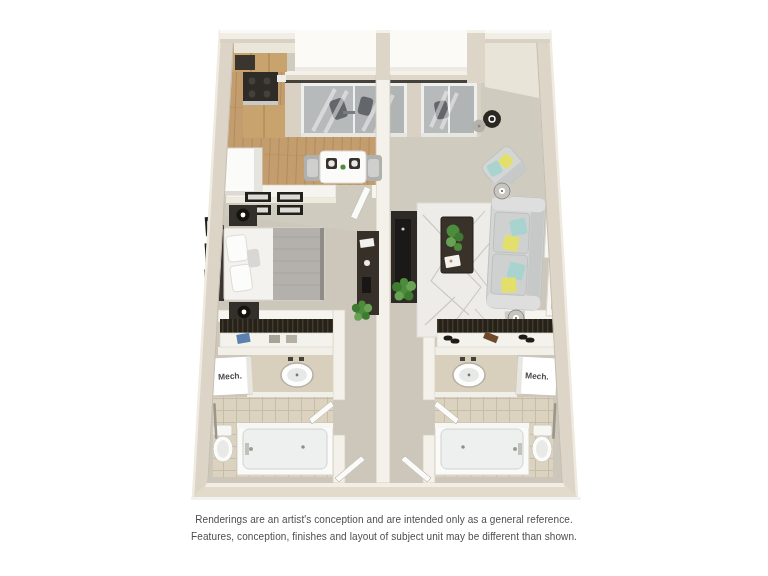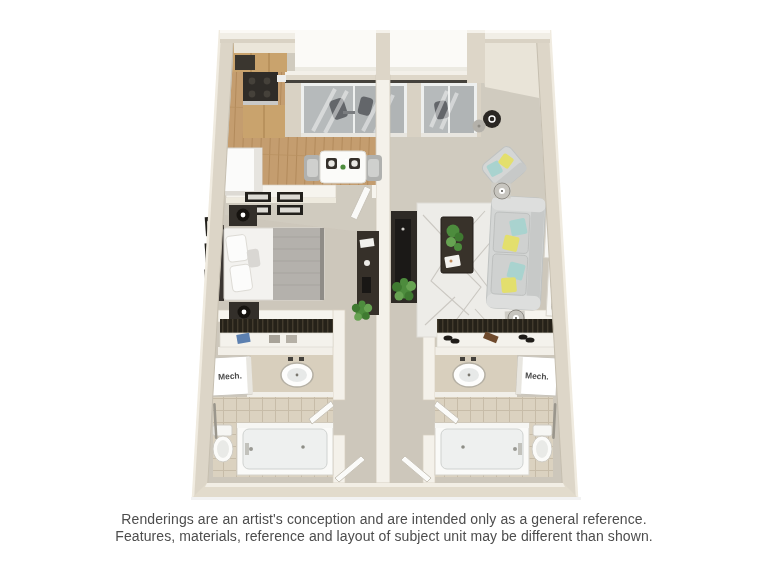--- a/index.html
+++ b/index.html
@@ -1,21 +1,21 @@
 <!DOCTYPE html>
 <html><head>
 <meta charset="utf-8">
 <style>
   html,body{margin:0;padding:0;background:#ffffff;}
   .page{position:relative;width:768px;height:576px;background:#fff;overflow:hidden;
         font-family:"Liberation Sans", sans-serif;}
   .plan-wrap{position:absolute;left:185px;top:15px;width:400px;height:485px;}
   .plan-wrap svg{display:block;width:400px;height:485px;}
   .disclaimer{position:absolute;left:0;right:0;top:511px;text-align:center;
-              color:#4d4d4d;font-size:14px;line-height:17px;letter-spacing:.1px;}
+              color:#4d4d4d;font-size:10px;line-height:17px;letter-spacing:.1px;}
   .disclaimer p{margin:0;}
   text.mech{font-family:"Liberation Sans", sans-serif;font-size:8.4px;font-weight:600;fill:#4b4b4b;}
 </style>
 </head>
 <body>
 
 <div class="page">
 
   <div class="plan-wrap">
   <svg viewBox="0 0 400 485" xmlns="http://www.w3.org/2000/svg">
@@ -382,16 +382,16 @@
 
       <polygon points="22,468 378,468 392,482 8,482" fill="#e2dbcc"></polygon>
       <polygon points="22,468 378,468 380,472 20,472" fill="#f2eee5"></polygon>
       <rect x="6" y="482" width="390" height="4" fill="#000000" opacity=".05"></rect>
     </g>
   </svg>
   </div>
 
   <div class="disclaimer">
     <p>Renderings are an artist's conception and are intended only as a general reference.</p>
-    <p>Features, materials, reference and layout of subject unit may be different than shown.</p>
+    <p>Features, conception, finishes and layout of subject unit may be different than shown.</p>
   </div>
 
 </div>
 
 </body></html>

